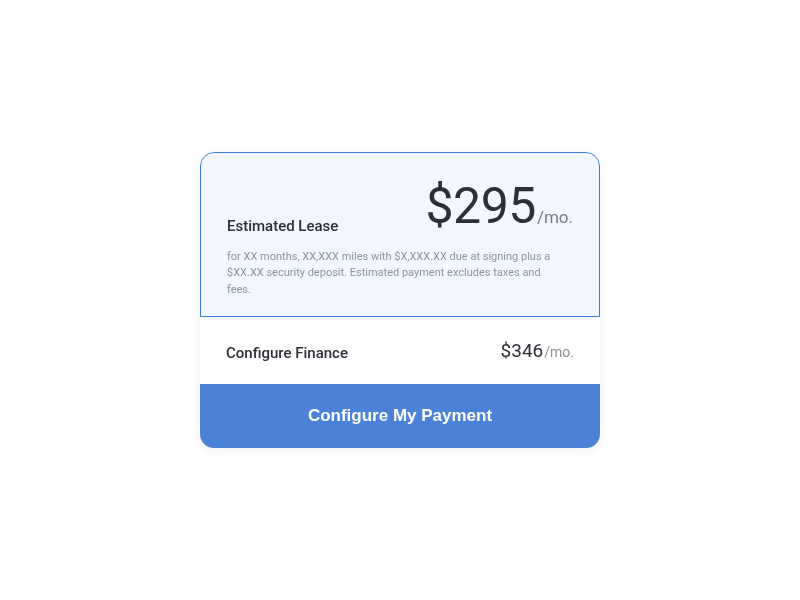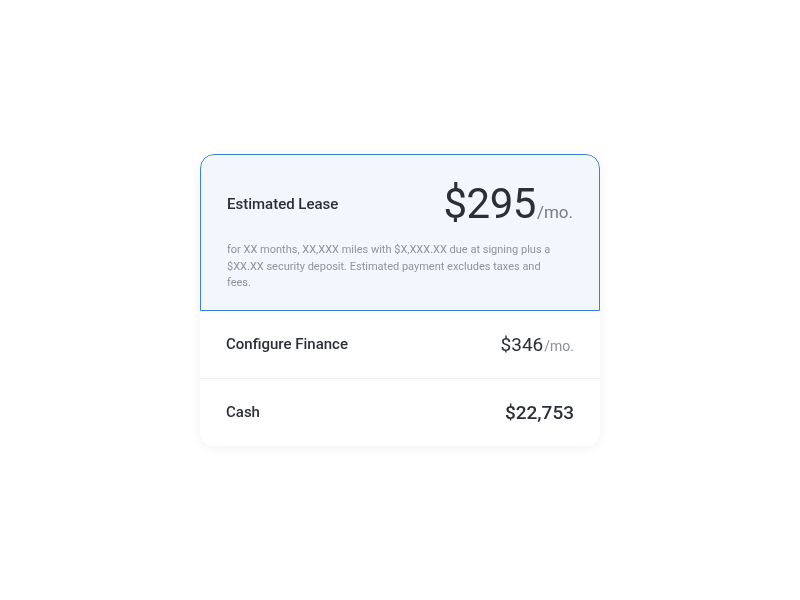--- a/index.html
+++ b/index.html
@@ -27,30 +27,30 @@
   .option:last-of-type { border-bottom: none; }
   .option.selected {
     background: #f2f7fd;
     border: 1px solid #3b7ddb;
     border-top-left-radius: 14px;
     border-top-right-radius: 14px;
     padding: 24px 26px 18px 26px;
   }
   .row {
     display: flex;
-    align-items: center;
+    align-items: flex-end;
     justify-content: space-between;
   }
   .label {
     font-size: 15px;
     color: #2b2f36;
     font-weight: 500;
   }
   .price-big {
-    font-size: 42px;
+    font-size: 50px;
     font-weight: 400;
     color: #2b2f36;
     letter-spacing: -0.5px;
   }
   .suffix-big {
     font-size: 17px;
     color: #777c85;
     margin-left: 1px;
   }
   .price-med {
@@ -105,21 +105,16 @@
 
   <div class="option">
     <div class="row">
       <span class="label">Configure Finance</span>
       <span>
         <span class="price-med">$346</span><span class="suffix-med">/mo.</span>
       </span>
     </div>
   </div>
 
-  <div class="option">
-    <div class="row">
-      <span class="label">Cash</span>
-      <span class="price-cash">$22,753</span>
-    </div>
-  </div>
 
+  <button class="cta">Configure My Payment</button>
 
 </div>
 
 </body></html>

